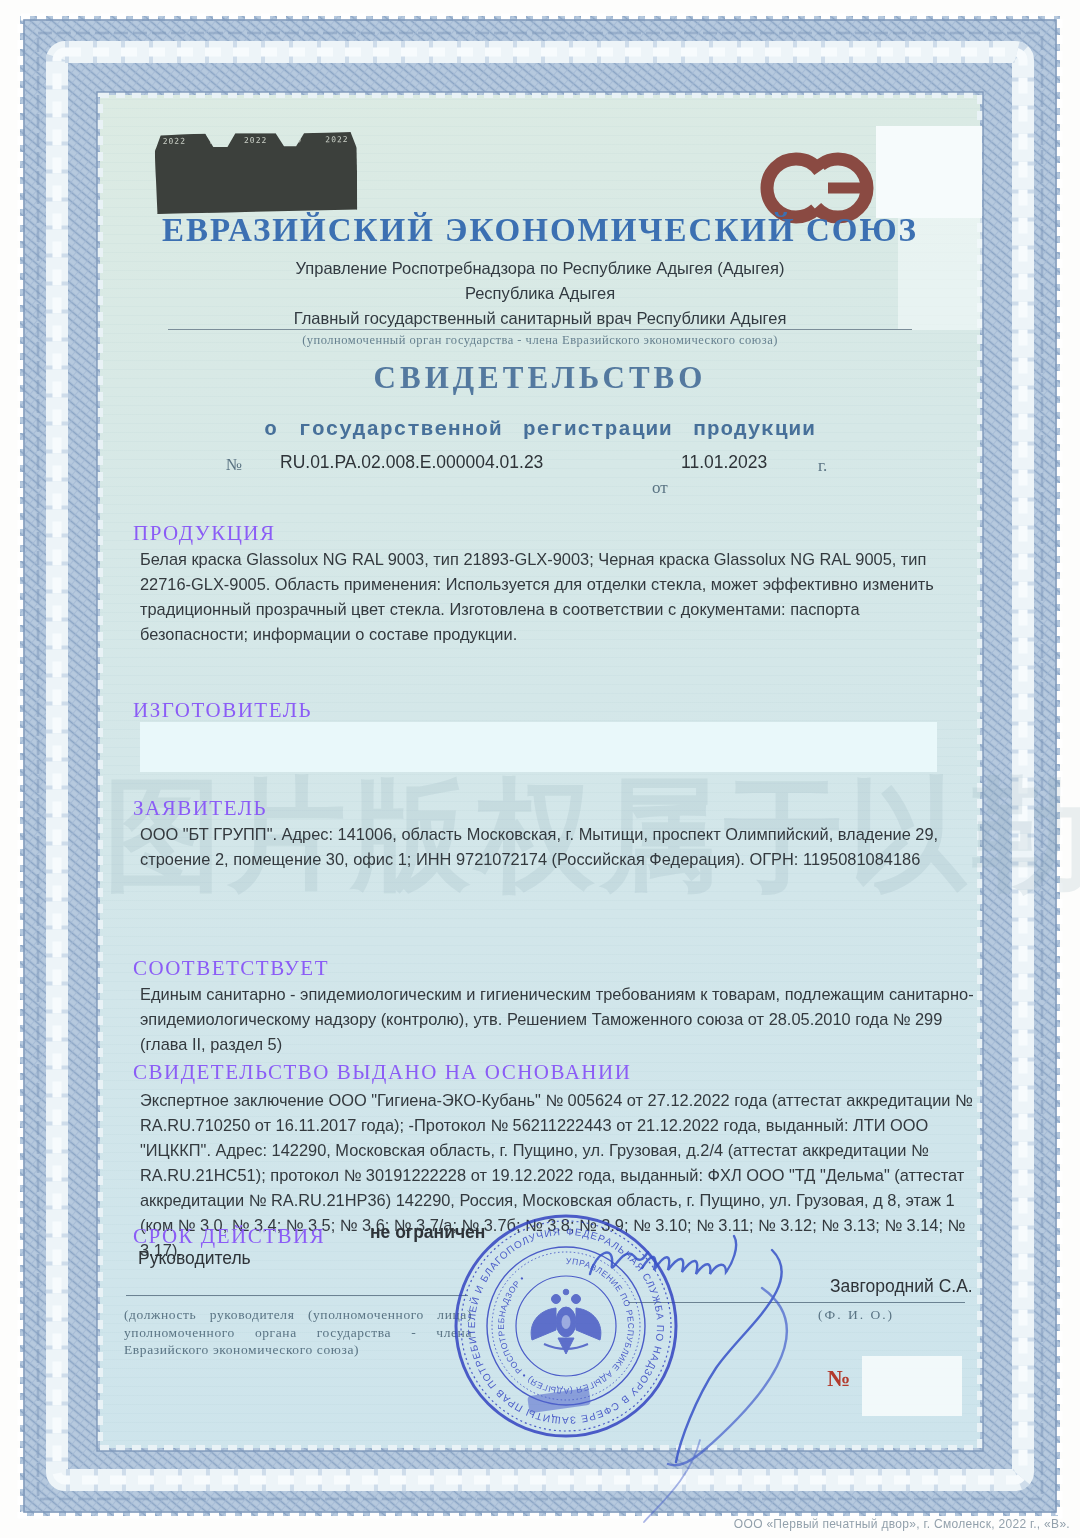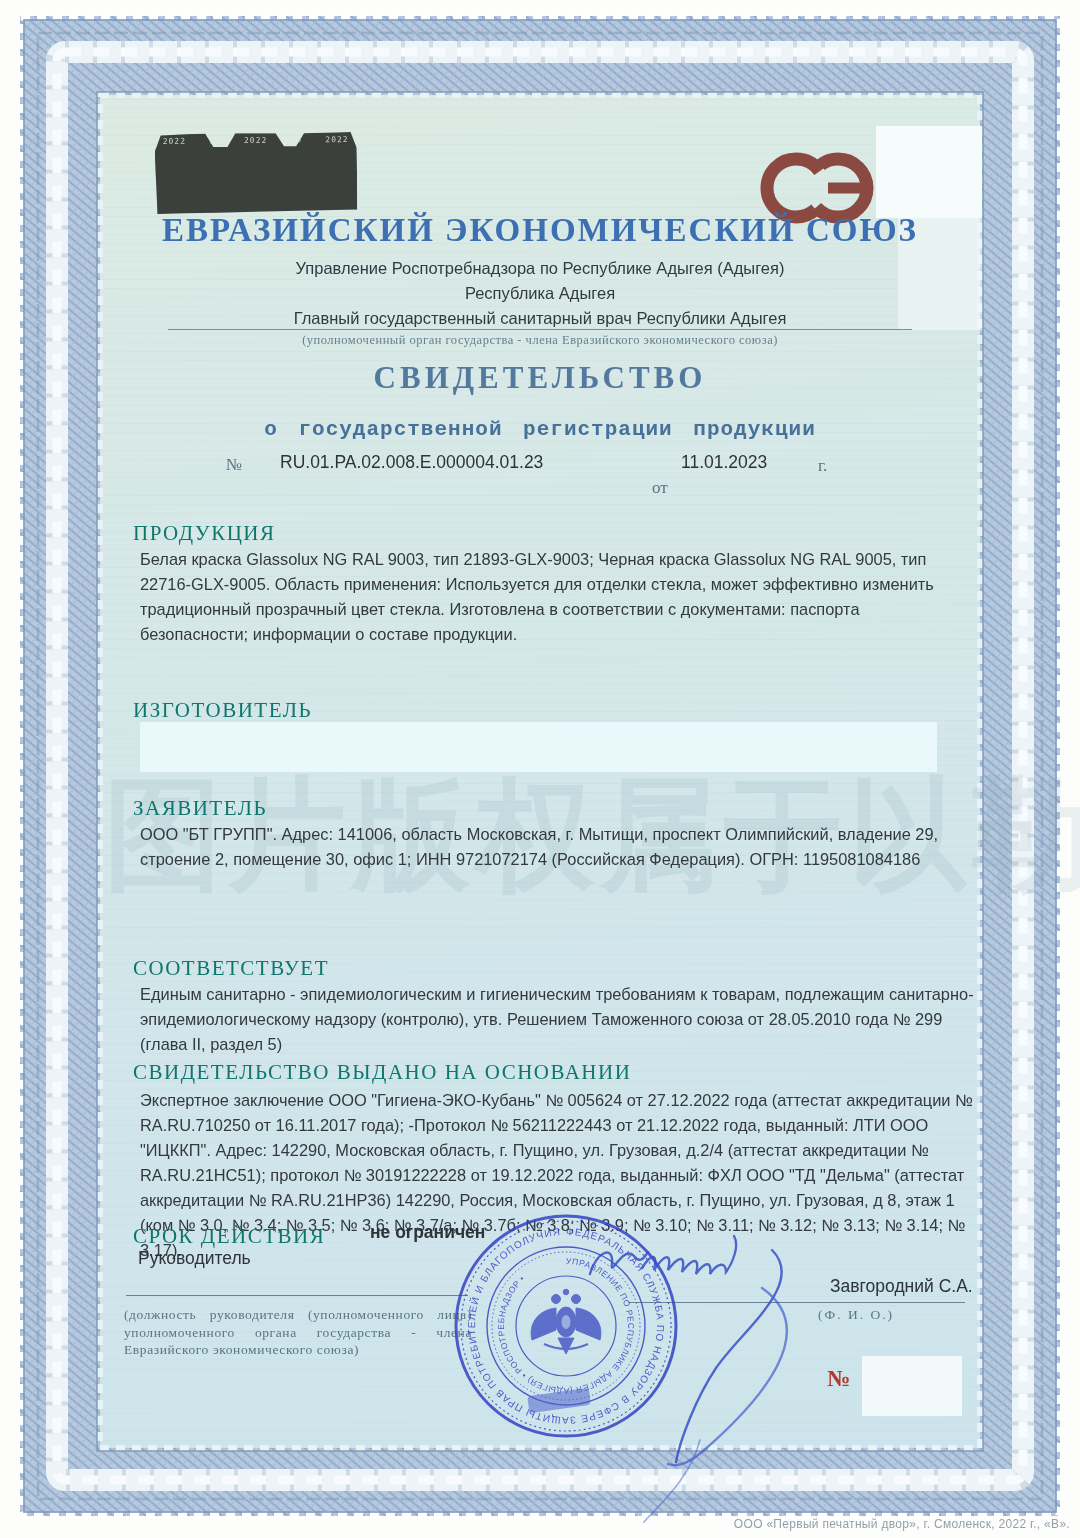--- a/index.html
+++ b/index.html
@@ -53,21 +53,21 @@
     color:#54799f;letter-spacing:4px;
   }
   .doc-subtitle{
     left:100px;top:418px;width:880px;text-align:center;
     font-family:Liberation Mono, monospace;font-weight:bold;font-size:21px;
     color:#47709a;letter-spacing:1px;word-spacing:7px;
   }
   .lbl-serif{font-family:"Liberation Serif",serif;color:#5a7383;font-size:17px;}
   .val-dark{color:#2e3338;font-size:17.5px;text-align:center;}
   .sec-h{
-    font-family:"Liberation Serif",serif;font-size:21px;color:#0f766e;letter-spacing:1.5px;
+    font-family:"Liberation Serif",serif;font-size:21px;color:#8b5cf6;letter-spacing:1.5px;
   }
   .sec-p{
     width:828px;font-size:16.4px;line-height:25px;color:#33393e;
   }
   .redact{background:#e9f8fa;}
   .small-caption{
     font-family:"Liberation Serif",serif;font-size:13.5px;color:#5a7484;line-height:17.5px;letter-spacing:.6px;
   }
   .reg-no{
     font-family:"Liberation Serif",serif;font-size:23px;color:#b23a2c;font-weight:bold;

